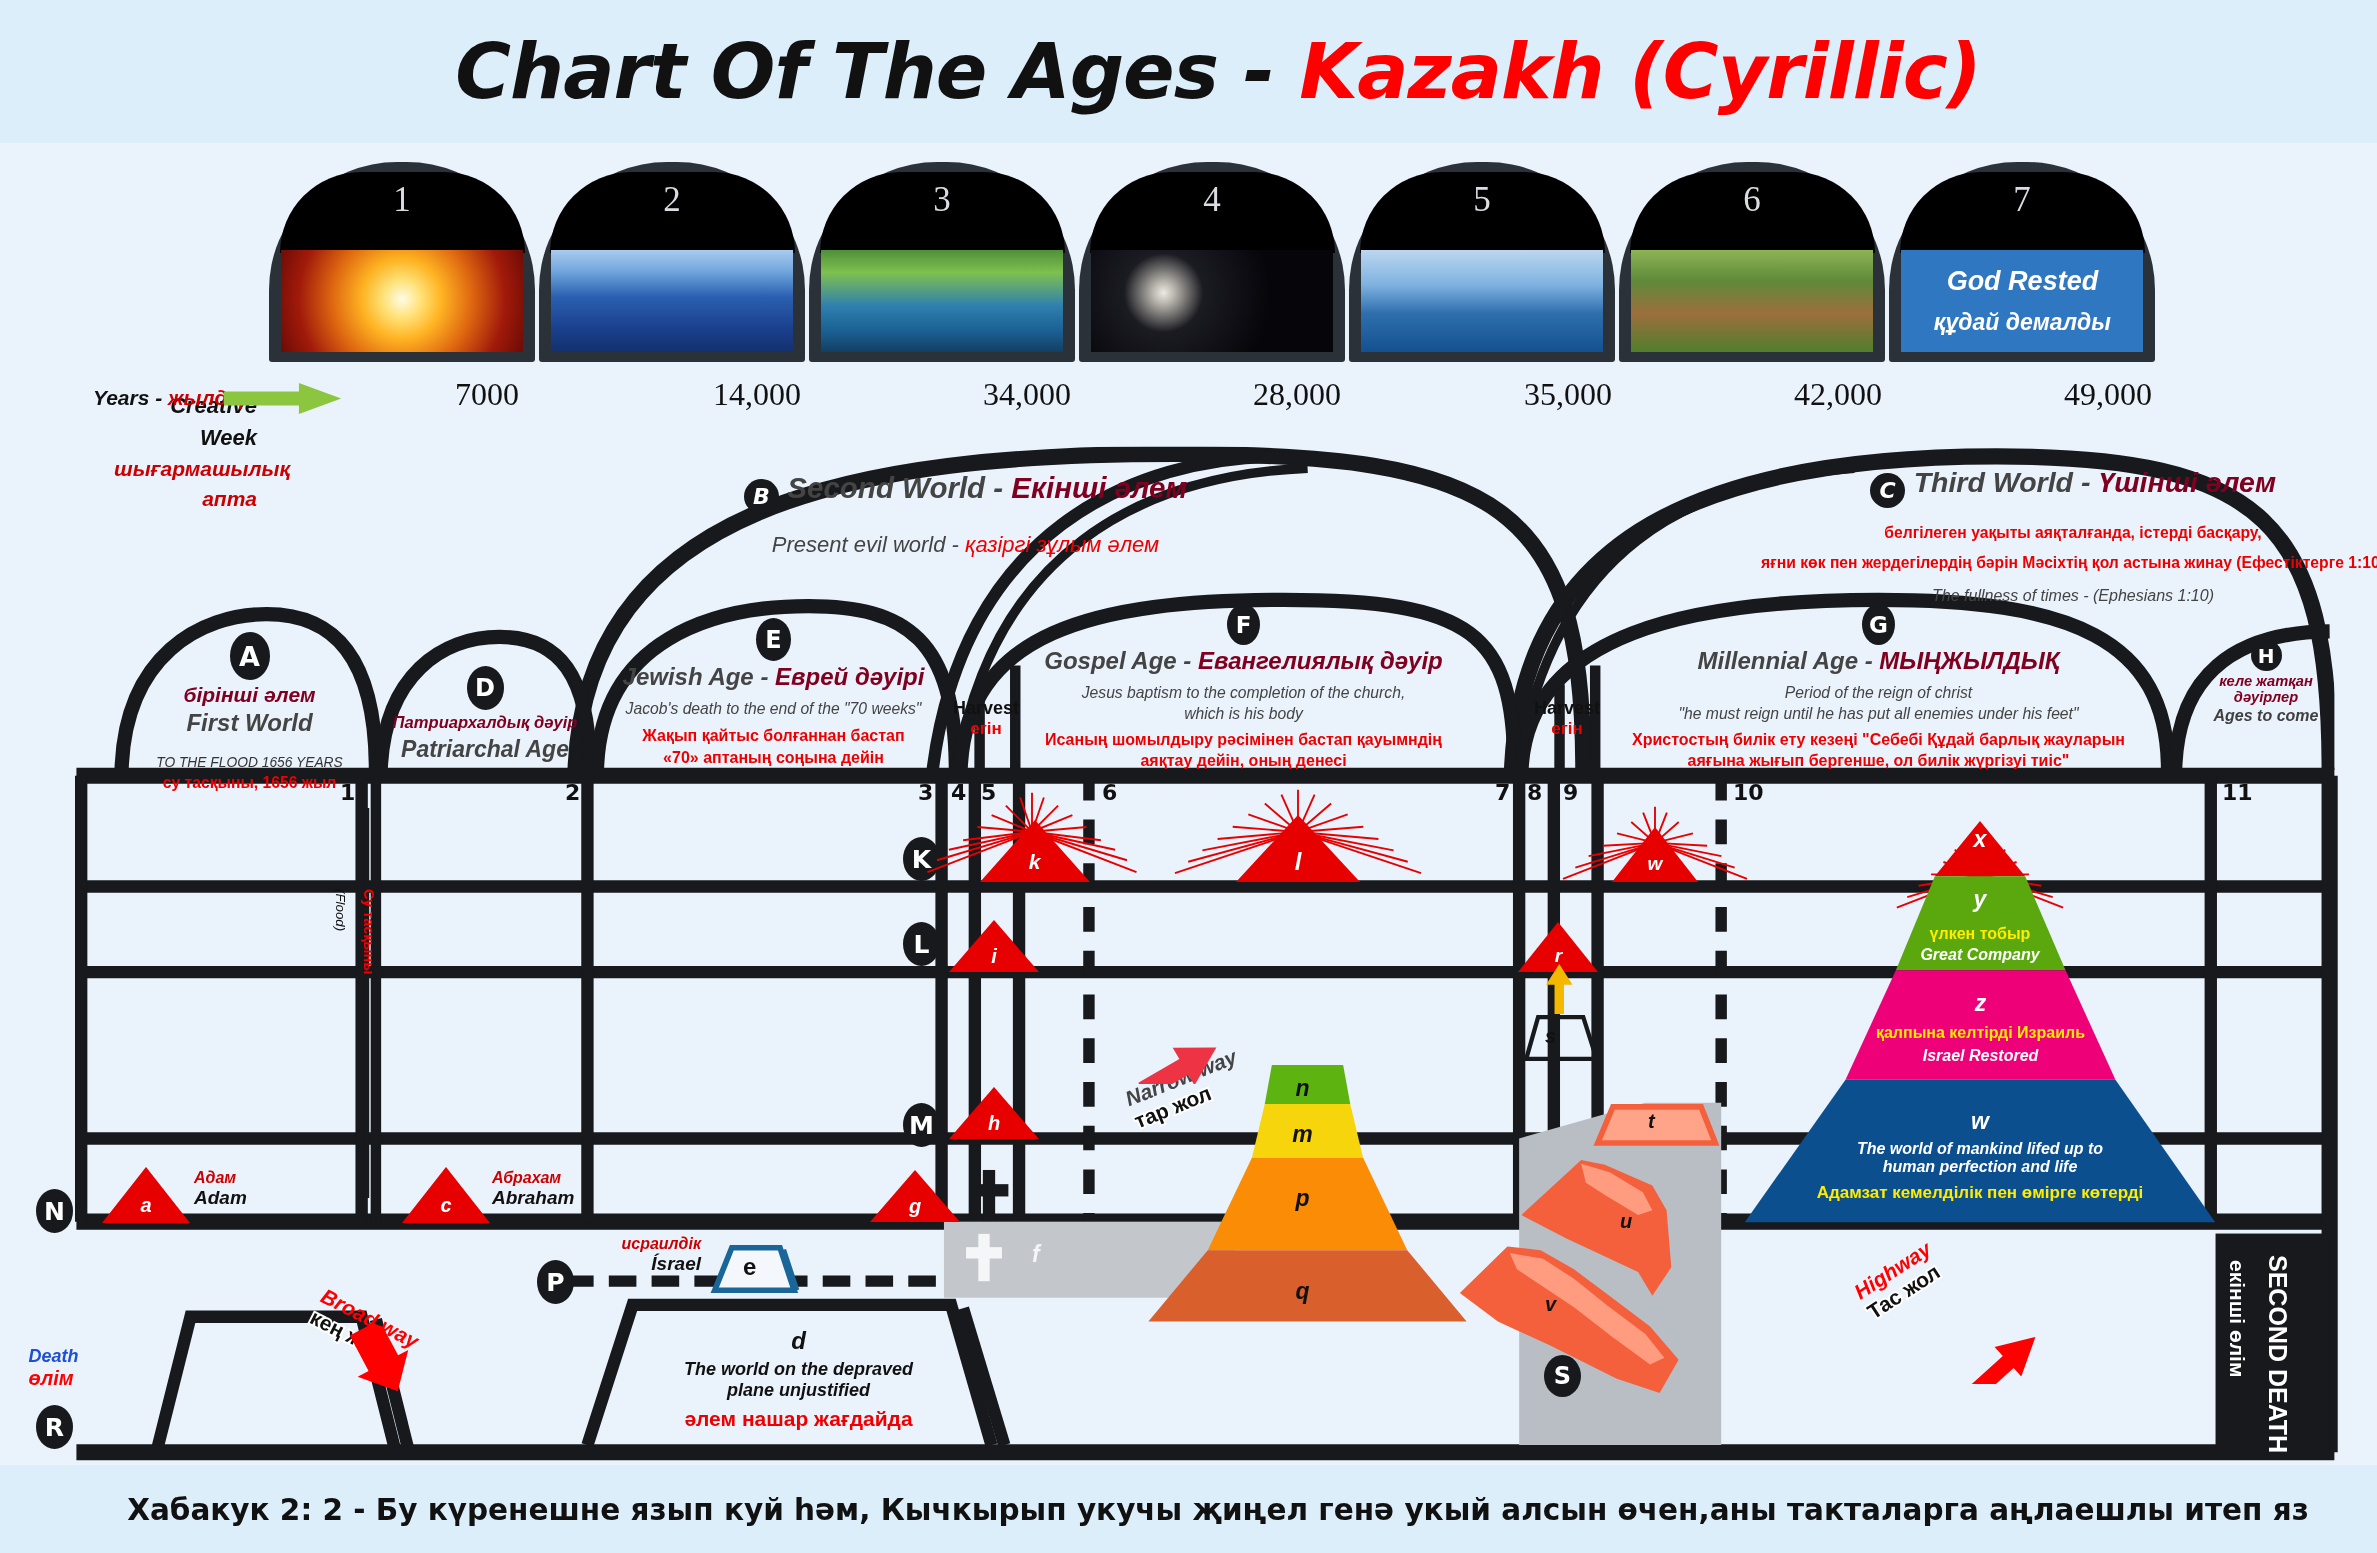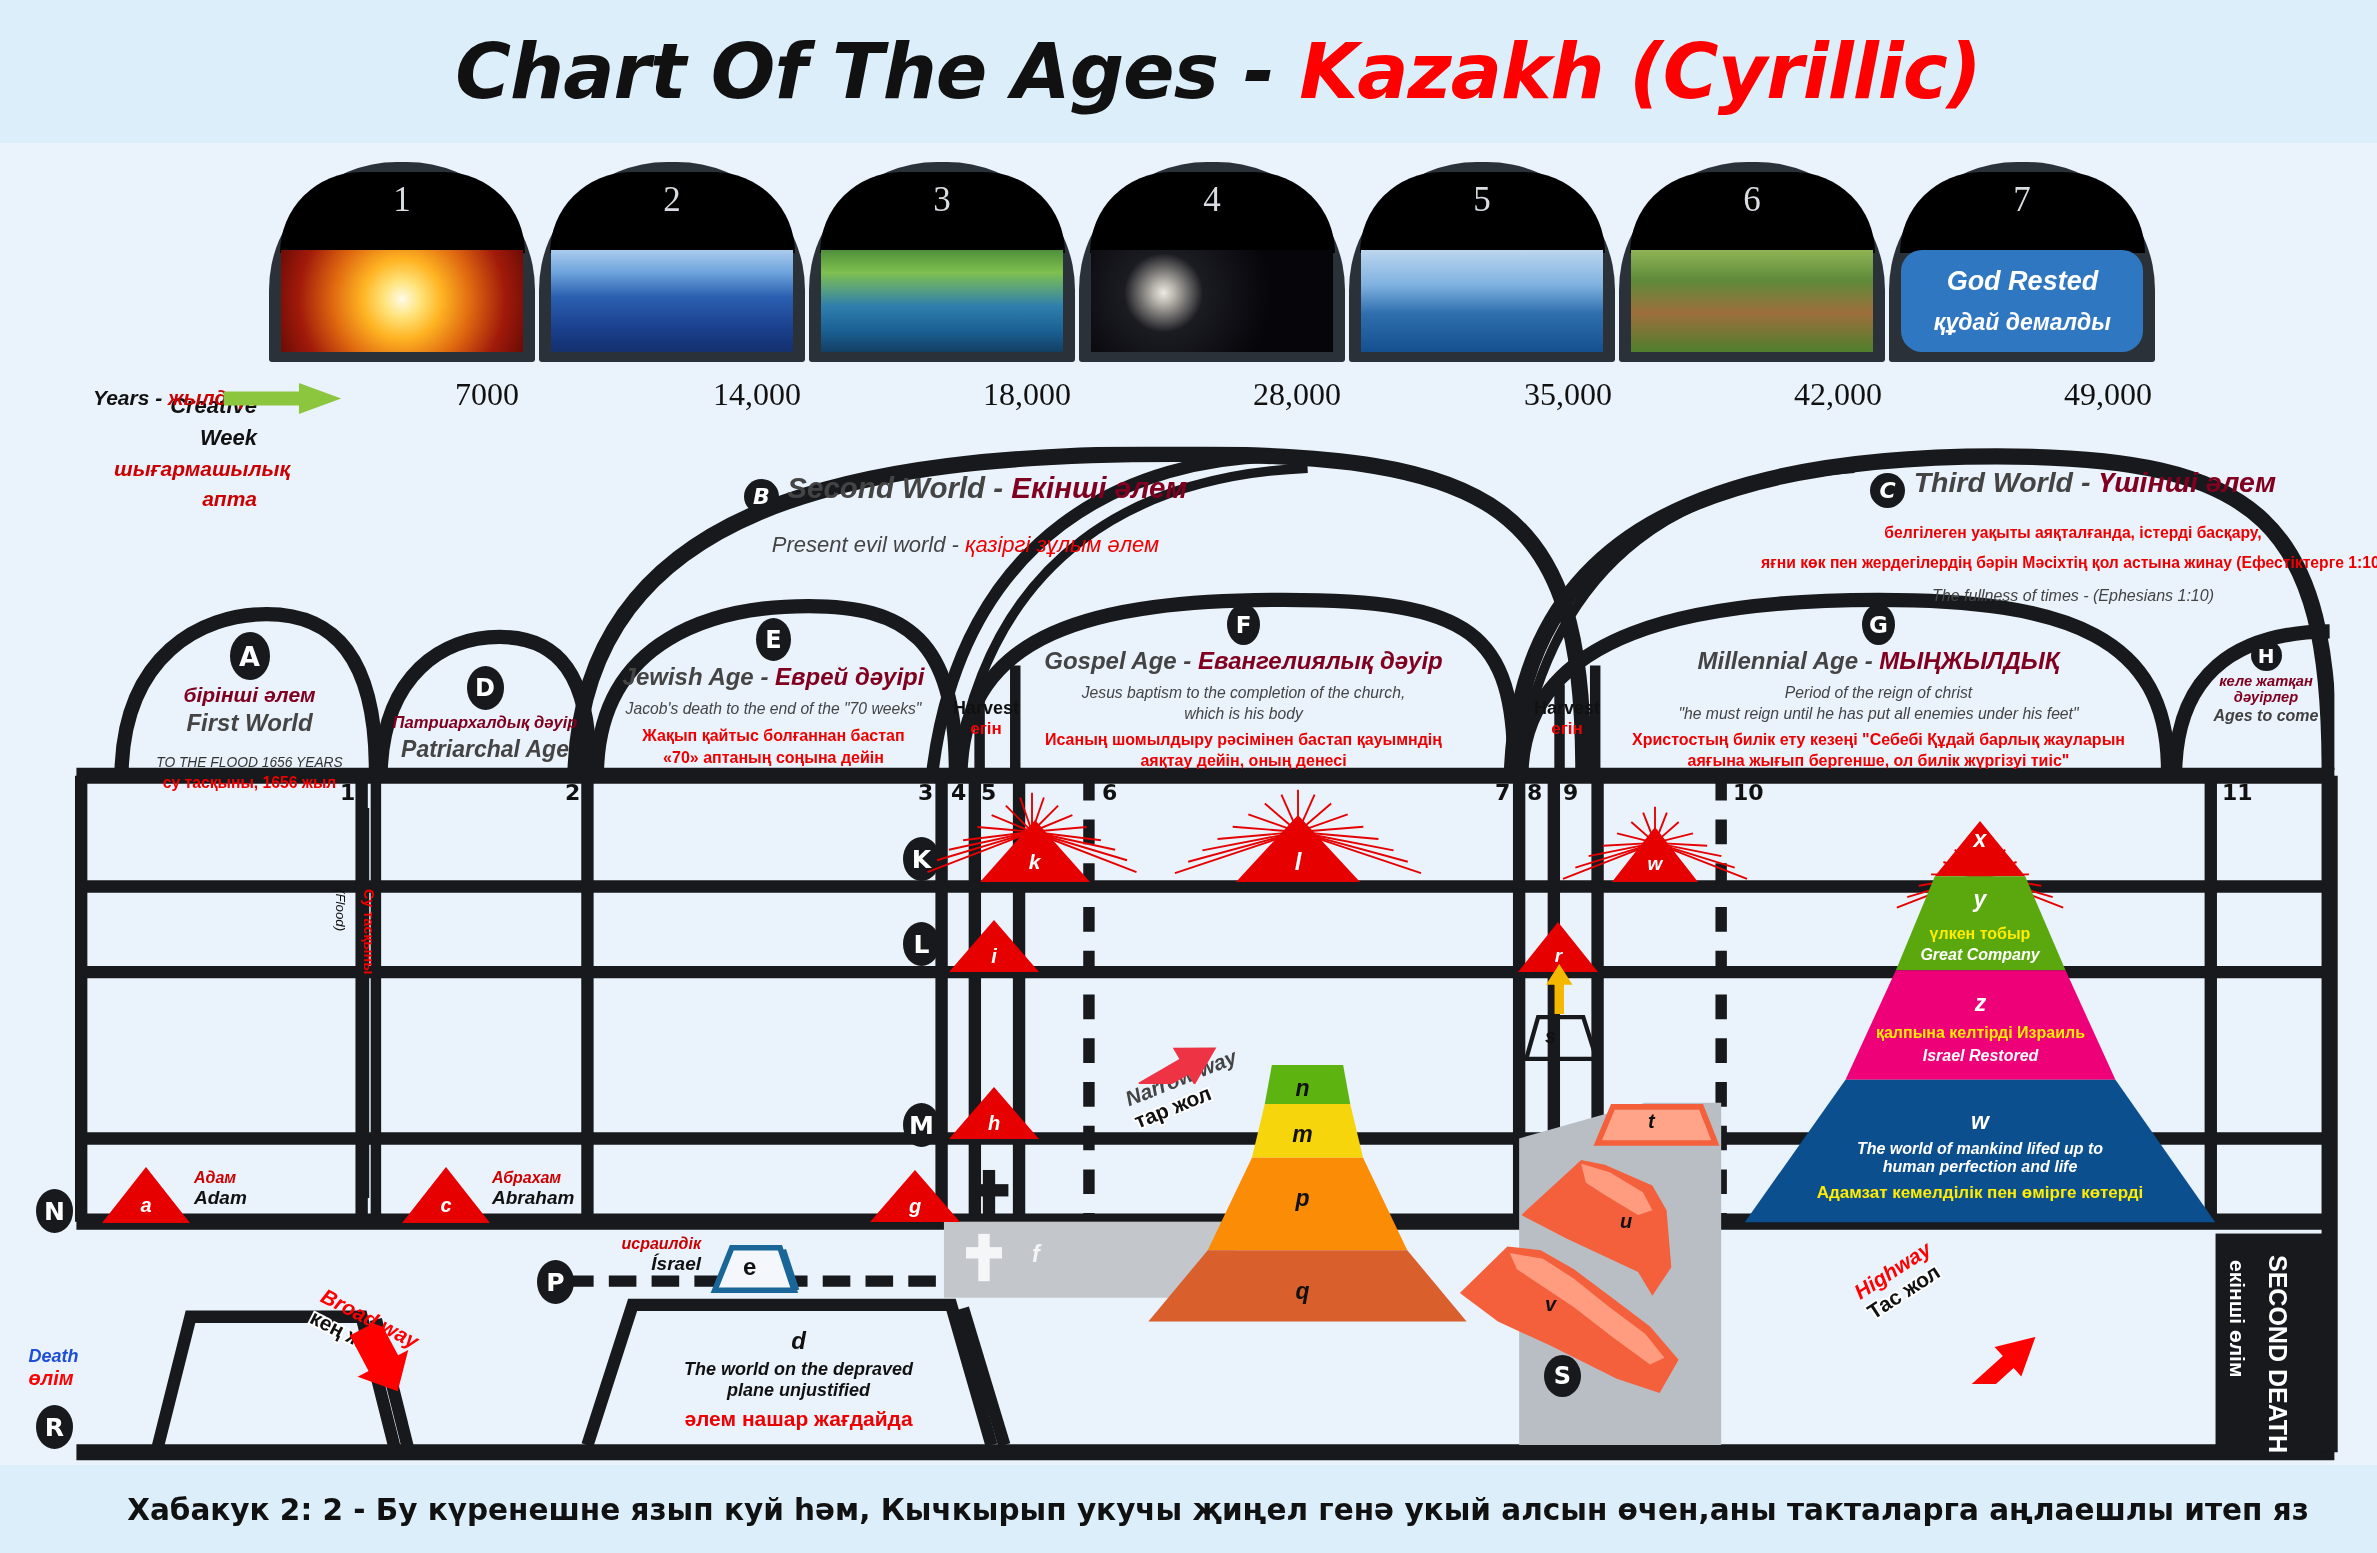--- a/index.html
+++ b/index.html
@@ -69,21 +69,21 @@
     overflow:hidden;
   }
   .pic-1{background:
      radial-gradient(circle at 50% 48%, #fffbe8 0%, #ffe37a 14%, #ffb423 30%, #e06a10 52%, #a11a0a 78%, #6b0b06 100%);}
   .pic-2{background:linear-gradient(180deg,#aacbee 0%,#6ea4dc 22%,#2a5fb0 46%,#1a3f8c 78%,#14306e 100%);}
   .pic-3{background:linear-gradient(180deg,#4f8f3a 0%,#7fc04f 22%,#2f7fae 55%,#1a5f92 80%,#123f63 100%);}
   .pic-4{background:radial-gradient(circle at 30% 42%, #eceae2 0%, #b9b6ae 6%, #1b1b22 22%, #05050a 60%),
          radial-gradient(circle at 76% 40%, #ffe8a0 0%, #e8a020 3%, #000 10%), #000;}
   .pic-5{background:linear-gradient(180deg,#bcd6ef 0%,#7fb2e0 34%,#2f6fae 62%,#14508f 100%);}
   .pic-6{background:linear-gradient(180deg,#8fb455 0%,#5f8a3a 30%,#9d6e3c 62%,#4f7f2c 100%);}
-  .pic-7{background:#2f77c0;display:flex;flex-direction:column;align-items:center;justify-content:center;border-radius:21px;}
+  .pic-7{background:#2f77c0;display:flex;flex-direction:column;align-items:center;justify-content:center;}
   .pic-7 .gr-en{color:#fff;font-size:27px;font-weight:bold;font-style:italic;margin-bottom:12.4px;white-space:nowrap;}
   .pic-7 .gr-kz{color:#fff;font-size:23px;font-weight:bold;font-style:italic;white-space:nowrap;text-align:right;}
   
   #years-row{position:absolute;left:0;top:376px;width:2436px;height:52px;}
   .years-label{
     position:absolute;left:62px;top:9.5px;width:190px;text-align:right;
     font-size:21px;font-style:italic;font-weight:bold;
   }
   .years-label .en{color:#111;}
   .years-label .kz{color:#c00;}
@@ -234,21 +234,21 @@
 
   <div id="years-row">
     <div class="years-label">
       <span class="en">Years - </span><span class="kz">жылдар</span>
     </div>
     <svg class="green-arrow" viewBox="0 0 250 66">
       <polygon points="0,18 160,18 160,0 250,33 160,66 160,48 0,48" fill="#8cc63f"></polygon>
     </svg>
     <div class="yr" style="left:354px">7000</div>
     <div class="yr" style="left:624px">14,000</div>
-    <div class="yr" style="left:894px">18,000</div>
+    <div class="yr" style="left:894px">34,000</div>
     <div class="yr" style="left:1164px">28,000</div>
     <div class="yr" style="left:1435px">35,000</div>
     <div class="yr" style="left:1705px">42,000</div>
     <div class="yr" style="left:1975px">49,000</div>
   </div>
 
   <svg id="frame-svg" viewBox="0 0 5123 3267">
     <defs>
       <clipPath id="clipMain">
           <rect x="150" y="940" width="4760" height="2120"></rect>

